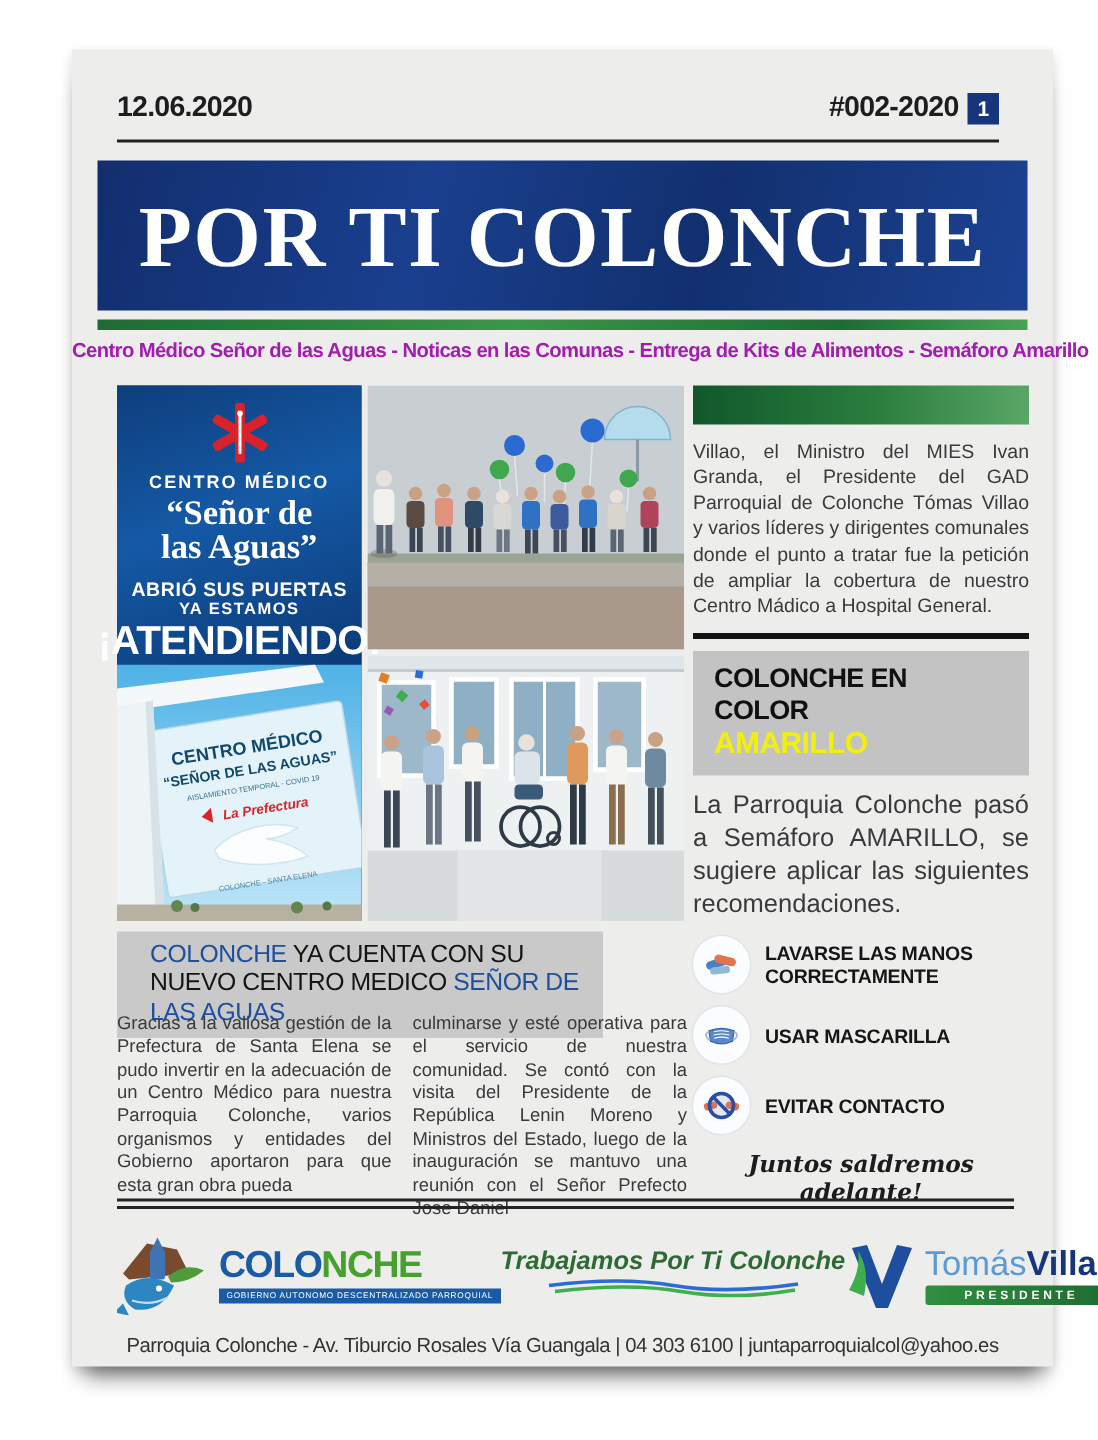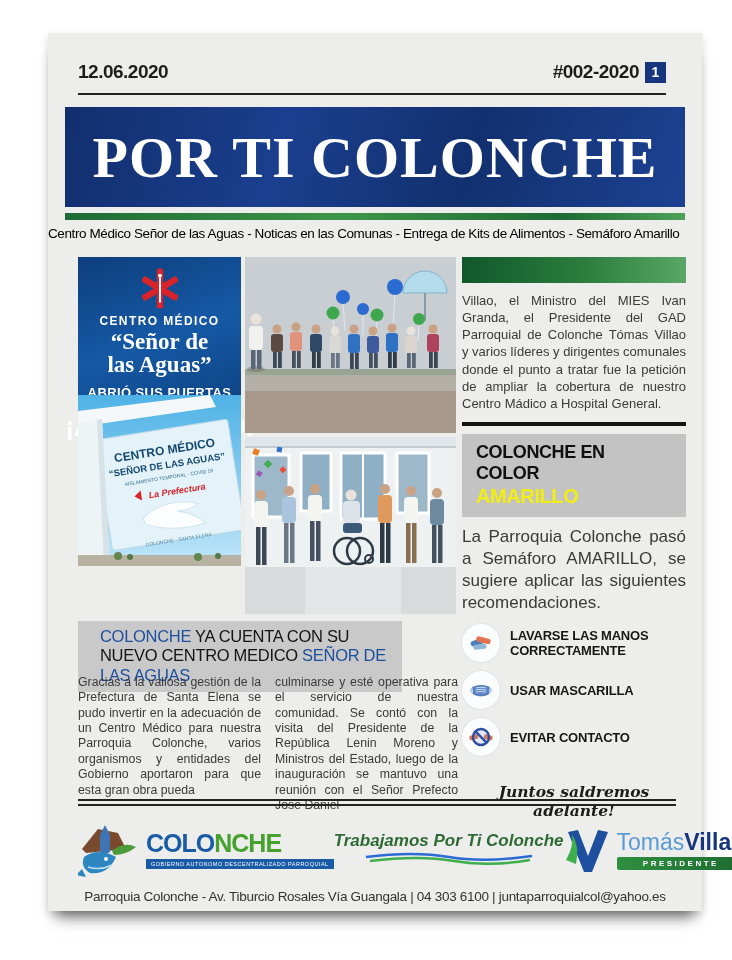--- a/index.html
+++ b/index.html
@@ -20,24 +20,24 @@
     font-weight:700;font-size:14px;align-items:center;justify-content:center;}
   .hdr-rule{position:absolute;left:30px;right:36px;top:60px;height:2px;background:#222;}
   
   .masthead{position:absolute;left:17px;top:74px;width:620px;height:100px;
     background:linear-gradient(105deg,#122e6e,#1a3f8e 35%,#12306f 65%,#1c4292);
     display:flex;align-items:center;justify-content:center;}
   .masthead-title{font-family:"Liberation Serif",serif;font-weight:700;font-size:58px;
     color:#fff;letter-spacing:1px;white-space:nowrap;}
   .greenbar{position:absolute;left:17px;top:180px;width:620px;height:7px;
     background:linear-gradient(90deg,#1e6b34,#3d9549 45%,#1e6b34 80%,#4da257);}
-  .topics{position:absolute;left:0;right:0;top:193px;text-align:left;
-    font-size:13.5px;letter-spacing:-.4px;color:#000000;white-space:nowrap;}
-  
-  .poster{position:absolute;left:30px;top:224px;width:163px;height:309px;background:#0e3e7d;}
+  .topics{position:absolute;left:0;right:0;top:193px;text-align:right;
+    font-size:13.5px;letter-spacing:-.4px;color:#a21caf;white-space:nowrap;font-weight:bold;}
+  
+  .poster{position:absolute;left:30px;top:224px;width:163px;height:357px;background:#0e3e7d;}
   .poster-top{position:absolute;left:0;top:0;width:163px;height:186px;
     background:linear-gradient(160deg,#0e3e7d,#1559a5 45%,#0b3a77);
     display:flex;flex-direction:column;align-items:center;color:#fff;text-align:center;}
   .p-star{margin-top:10px;}
   .p-small{font-weight:700;font-size:12px;letter-spacing:1.4px;margin-top:4px;}
   .p-big{font-family:"Liberation Serif",serif;font-weight:700;font-size:23px;line-height:1.0;margin-top:2px;}
   .p-line1{font-weight:700;font-size:13px;letter-spacing:.4px;margin-top:9px;}
   .p-line2{font-weight:700;font-size:11px;letter-spacing:1px;margin-top:0;}
   .p-line3{font-weight:700;font-size:27px;letter-spacing:-.5px;margin-top:0;}
   .poster-photo{position:absolute;left:0;bottom:0;}
@@ -50,21 +50,21 @@
   .rc-blackline{margin-top:10px;height:4px;background:#141414;}
   .alert-box{margin-top:8px;background:#c3c3c3;padding:8px 14px 9px 14px;}
   .alert-l1{font-weight:700;font-size:18px;letter-spacing:-.4px;color:#101010;}
   .alert-l2{font-weight:700;font-size:20px;letter-spacing:-.4px;color:#f2ef10;margin-top:1px;}
   .rc-text2{margin:9px 0 0 0;font-size:17px;line-height:1.3;text-align:justify;color:#3a3a3a;}
   .recs{margin-top:10px;display:flex;flex-direction:column;gap:9px;}
   .rec-row{display:flex;align-items:center;gap:10px;}
   .rec-icon{flex:0 0 38px;width:38px;height:38px;border-radius:50%;background:#fbfcfd;
     box-shadow:0 0 0 1px #e1e4e6;display:flex;align-items:center;justify-content:center;}
   .rec-label{font-weight:700;font-size:13px;line-height:1.2;letter-spacing:-.2px;color:#161616;white-space:pre-line;}
-  .script{margin-top:26px;text-align:center;font-family:"DejaVu Serif",serif;
+  .script{margin-top:10px;text-align:center;font-family:"DejaVu Serif",serif;
     font-style:italic;font-weight:700;font-size:15.5px;color:#1c1c1c;}
   
   .headline{position:absolute;left:30px;top:588px;width:324px;background:#c9c9c9;
     padding:6px 10px 7px 22px;box-sizing:border-box;
     font-weight:400;font-size:16.5px;line-height:1.18;letter-spacing:-.3px;}
   .hl-blue{color:#1d4f9e;}
   .hl-dark{color:#141414;}
   .bodycols{position:absolute;left:30px;top:642px;width:380px;display:flex;gap:14px;}
   .bcol{margin:0;width:183px;font-size:12.3px;line-height:1.25;text-align:justify;color:#3a3a3a;}
   .dbl-rule{position:absolute;left:30px;right:26px;top:766px;height:3px;

